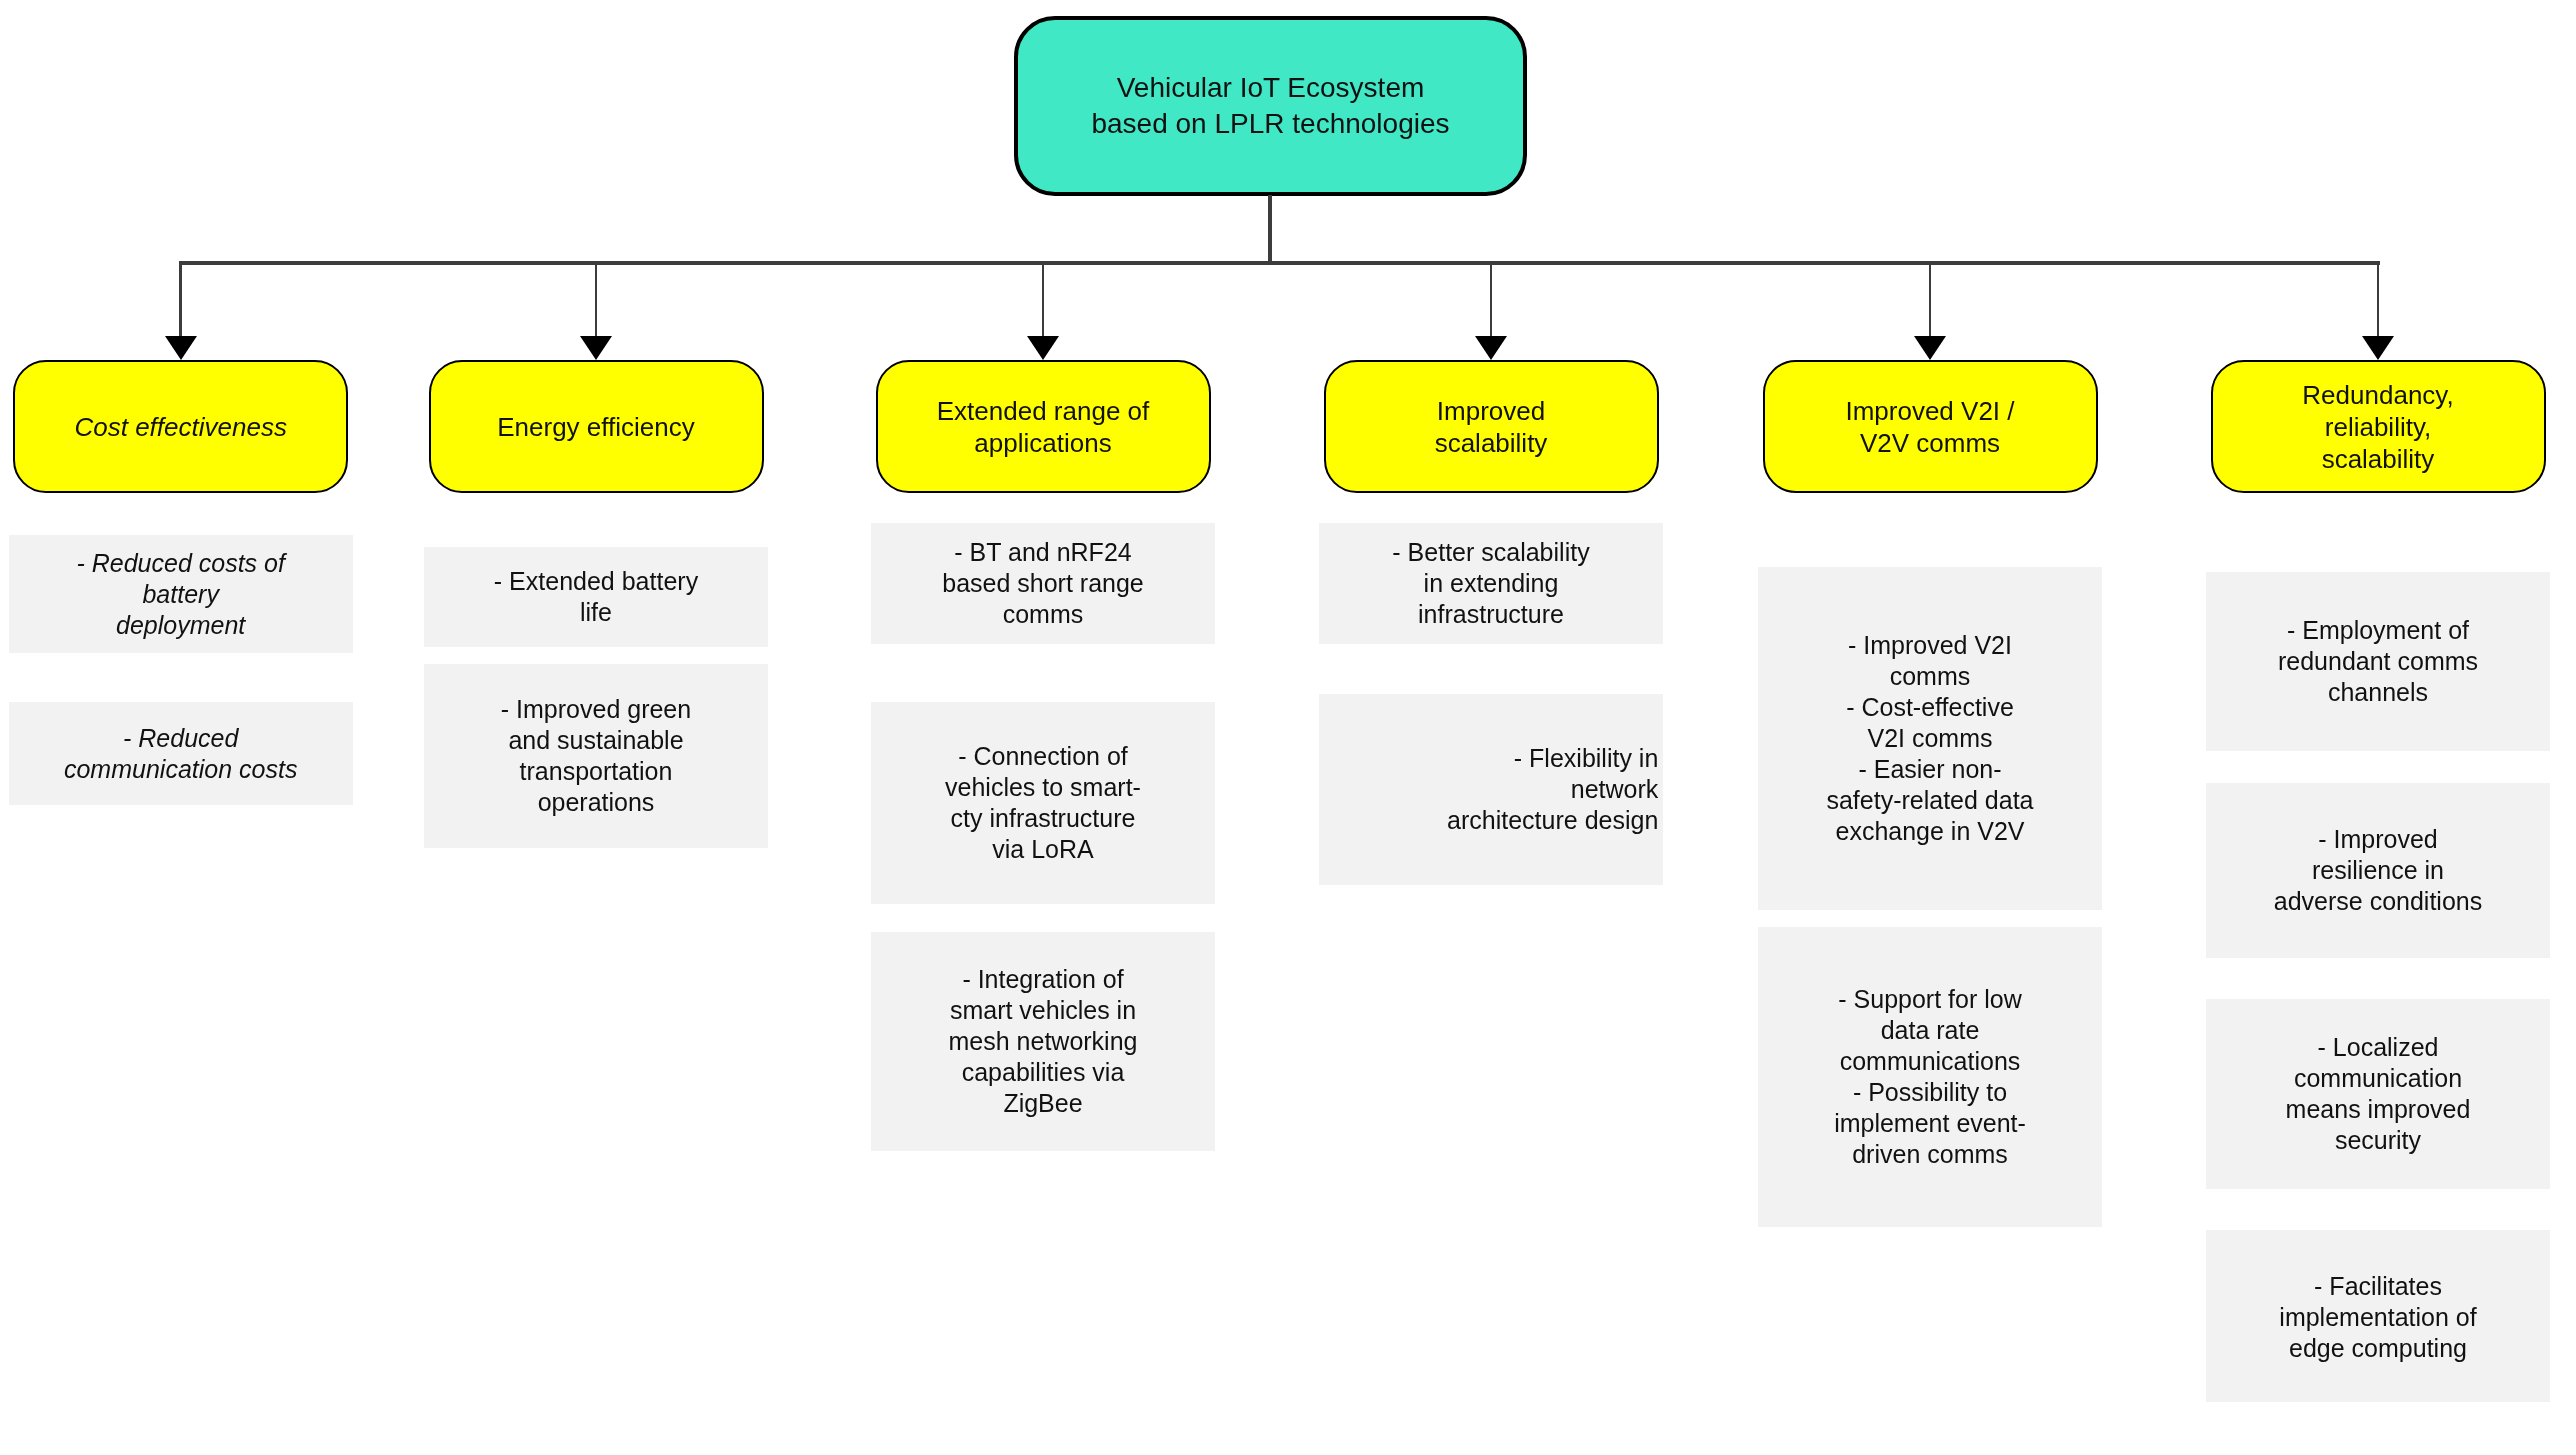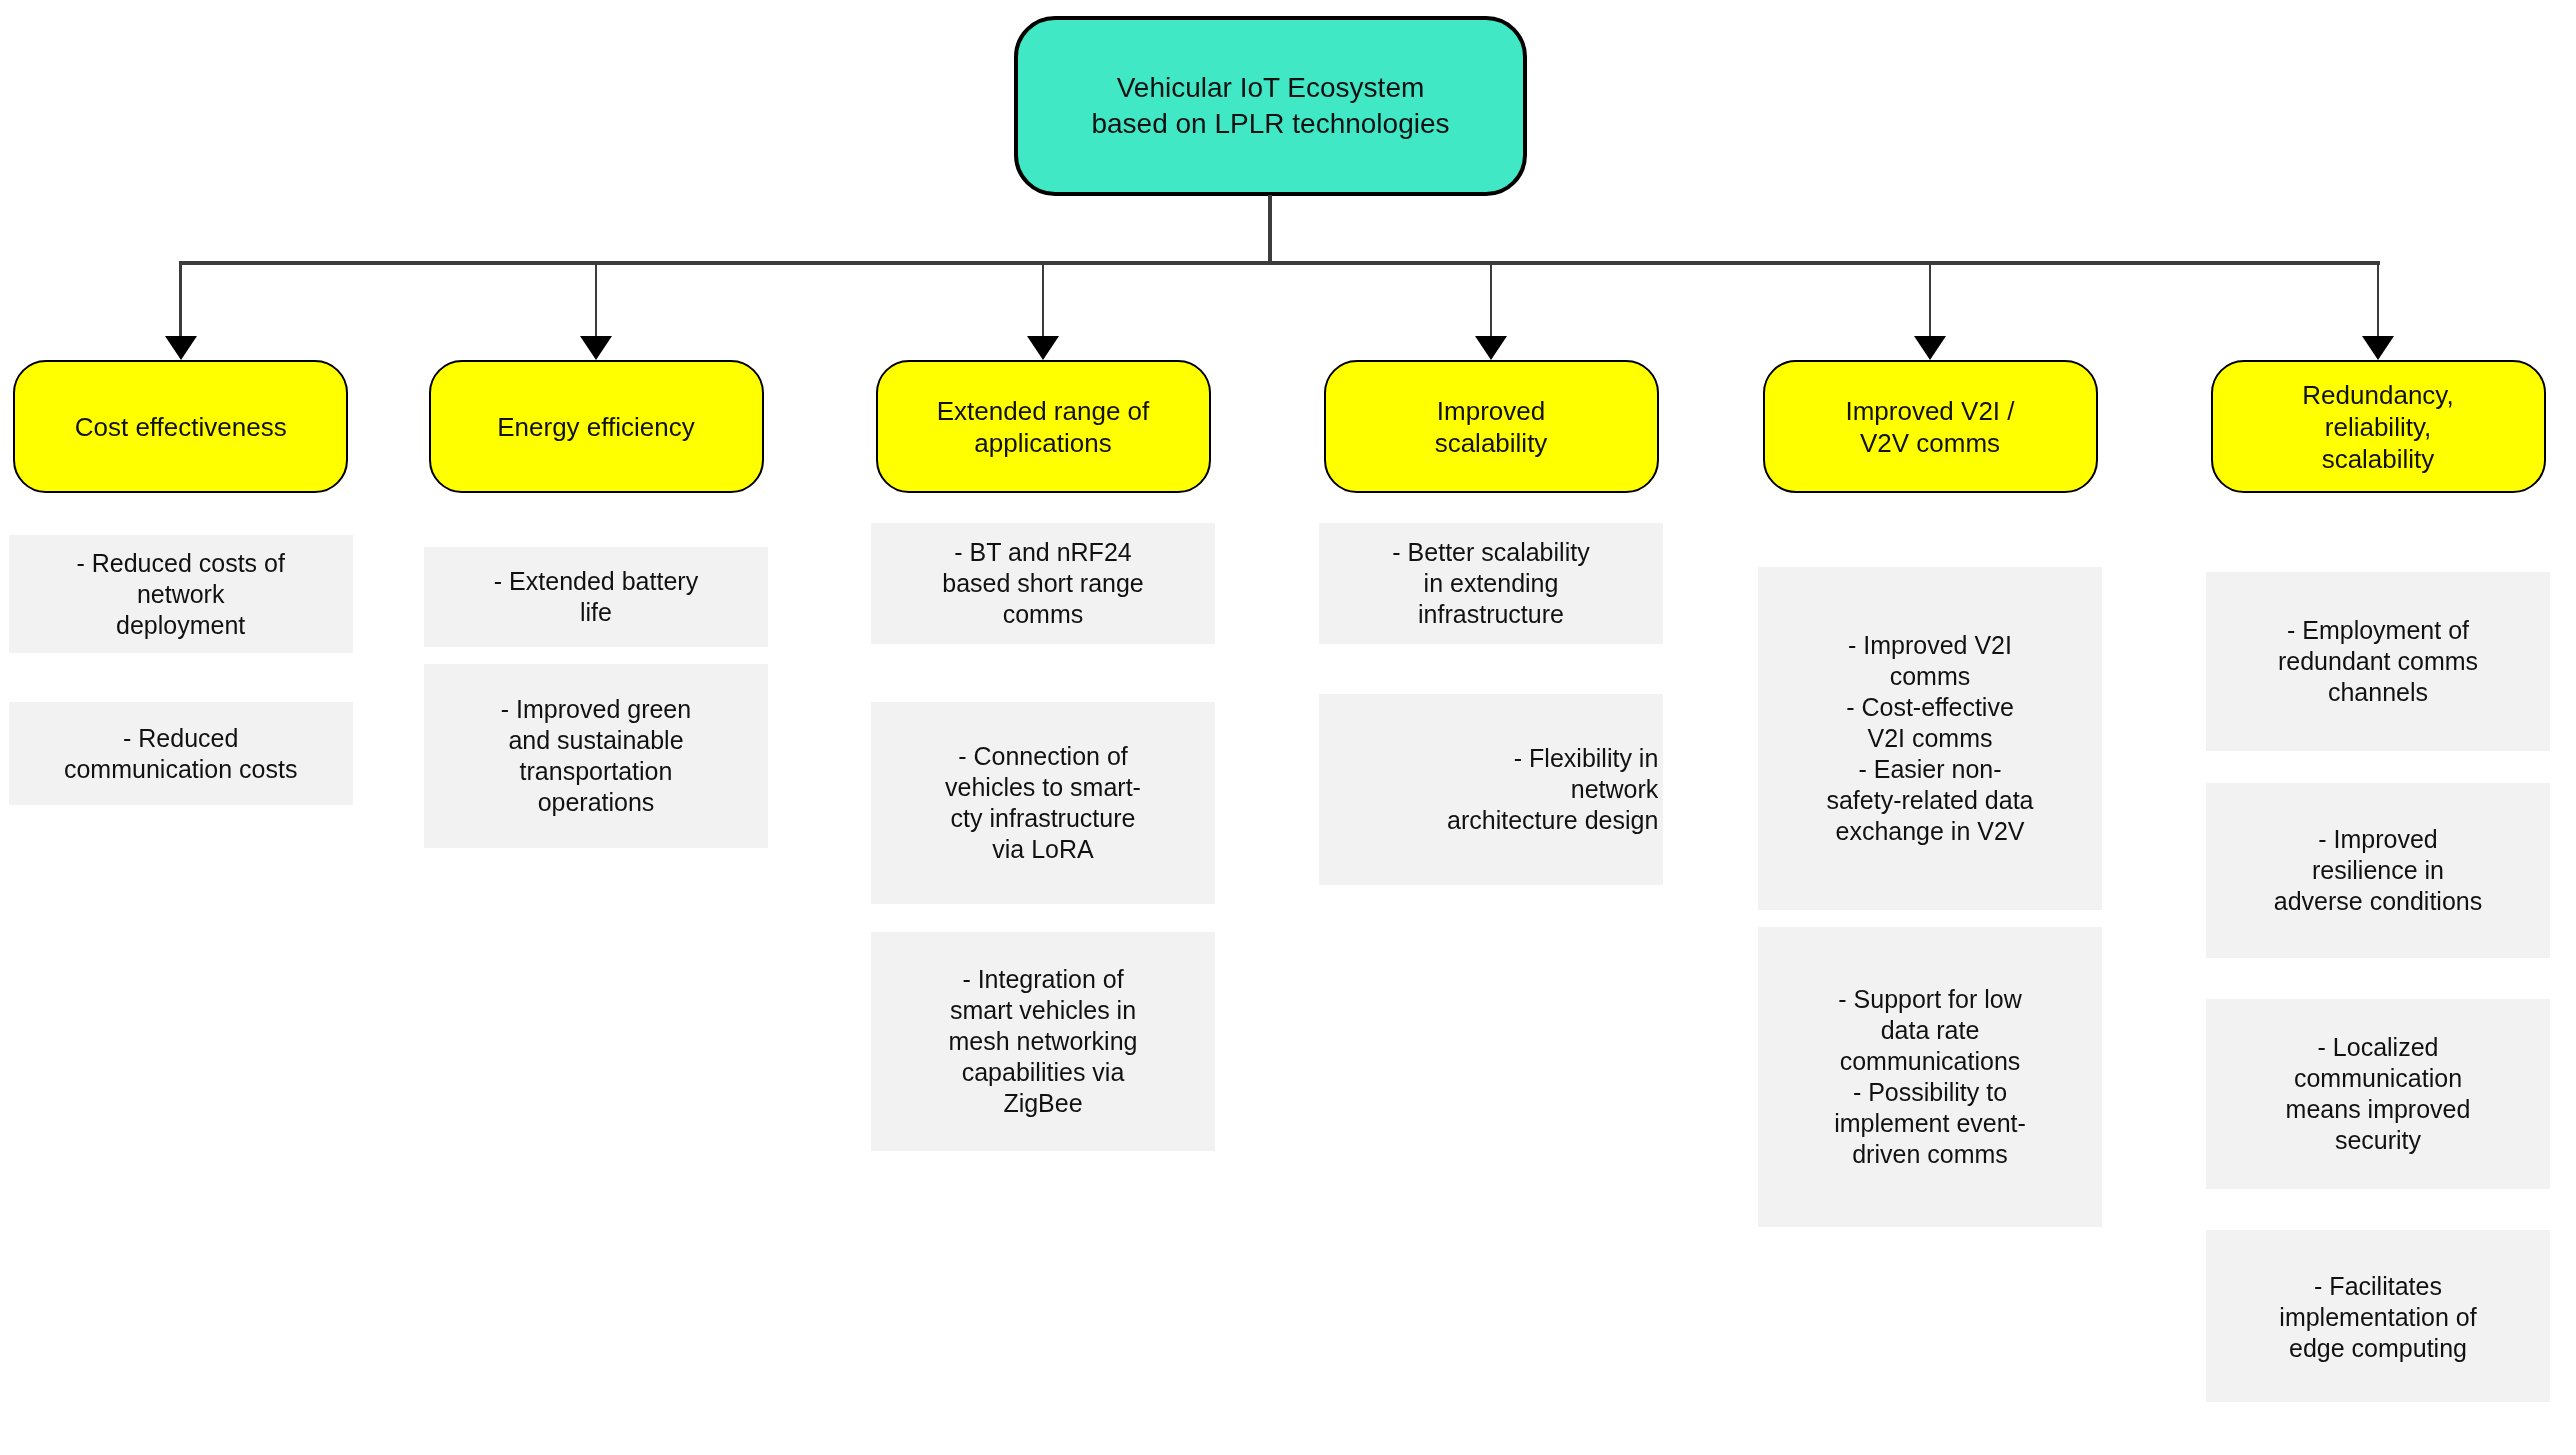--- a/index.html
+++ b/index.html
@@ -59,21 +59,21 @@
     background:var(--line-color);
   }
   .hbar{
     position:absolute;left:181px;top:261px;width:2199px;height:4px;
     background:var(--line-color);
   }
   .column{
     position:absolute;top:261px;width:344px;
     display:flex;flex-direction:column;
   }
-  .col-0{left:8.7px;}
+  .col-0{left:8.7px;font-style:italic;}
   .col-1{left:424px;}
   .col-2{left:871px;}
   .col-3{left:1319px;}
   .col-4{left:1758px;}
   .col-5{left:2206px;}
   .drop{
     height:99px;
     display:flex;flex-direction:column;align-items:center;
   }
   .vline{width:2.4px;flex:1 1 auto;background:var(--line-color);}
@@ -115,21 +115,21 @@
 
   <div class="column col-0">
     <div class="drop">
       <span class="vline"></span>
       <span class="tri"></span>
     </div>
     <div class="branch">
       <span>Cost effectiveness</span>
     </div>
     <div class="leaf m-c0a">- Reduced costs of
-network
+battery
 deployment</div>
     <div class="leaf m-c0b">- Reduced
 communication costs</div>
   </div>
 
   <div class="column col-1">
     <div class="drop">
       <span class="vline"></span>
       <span class="tri"></span>
     </div>

